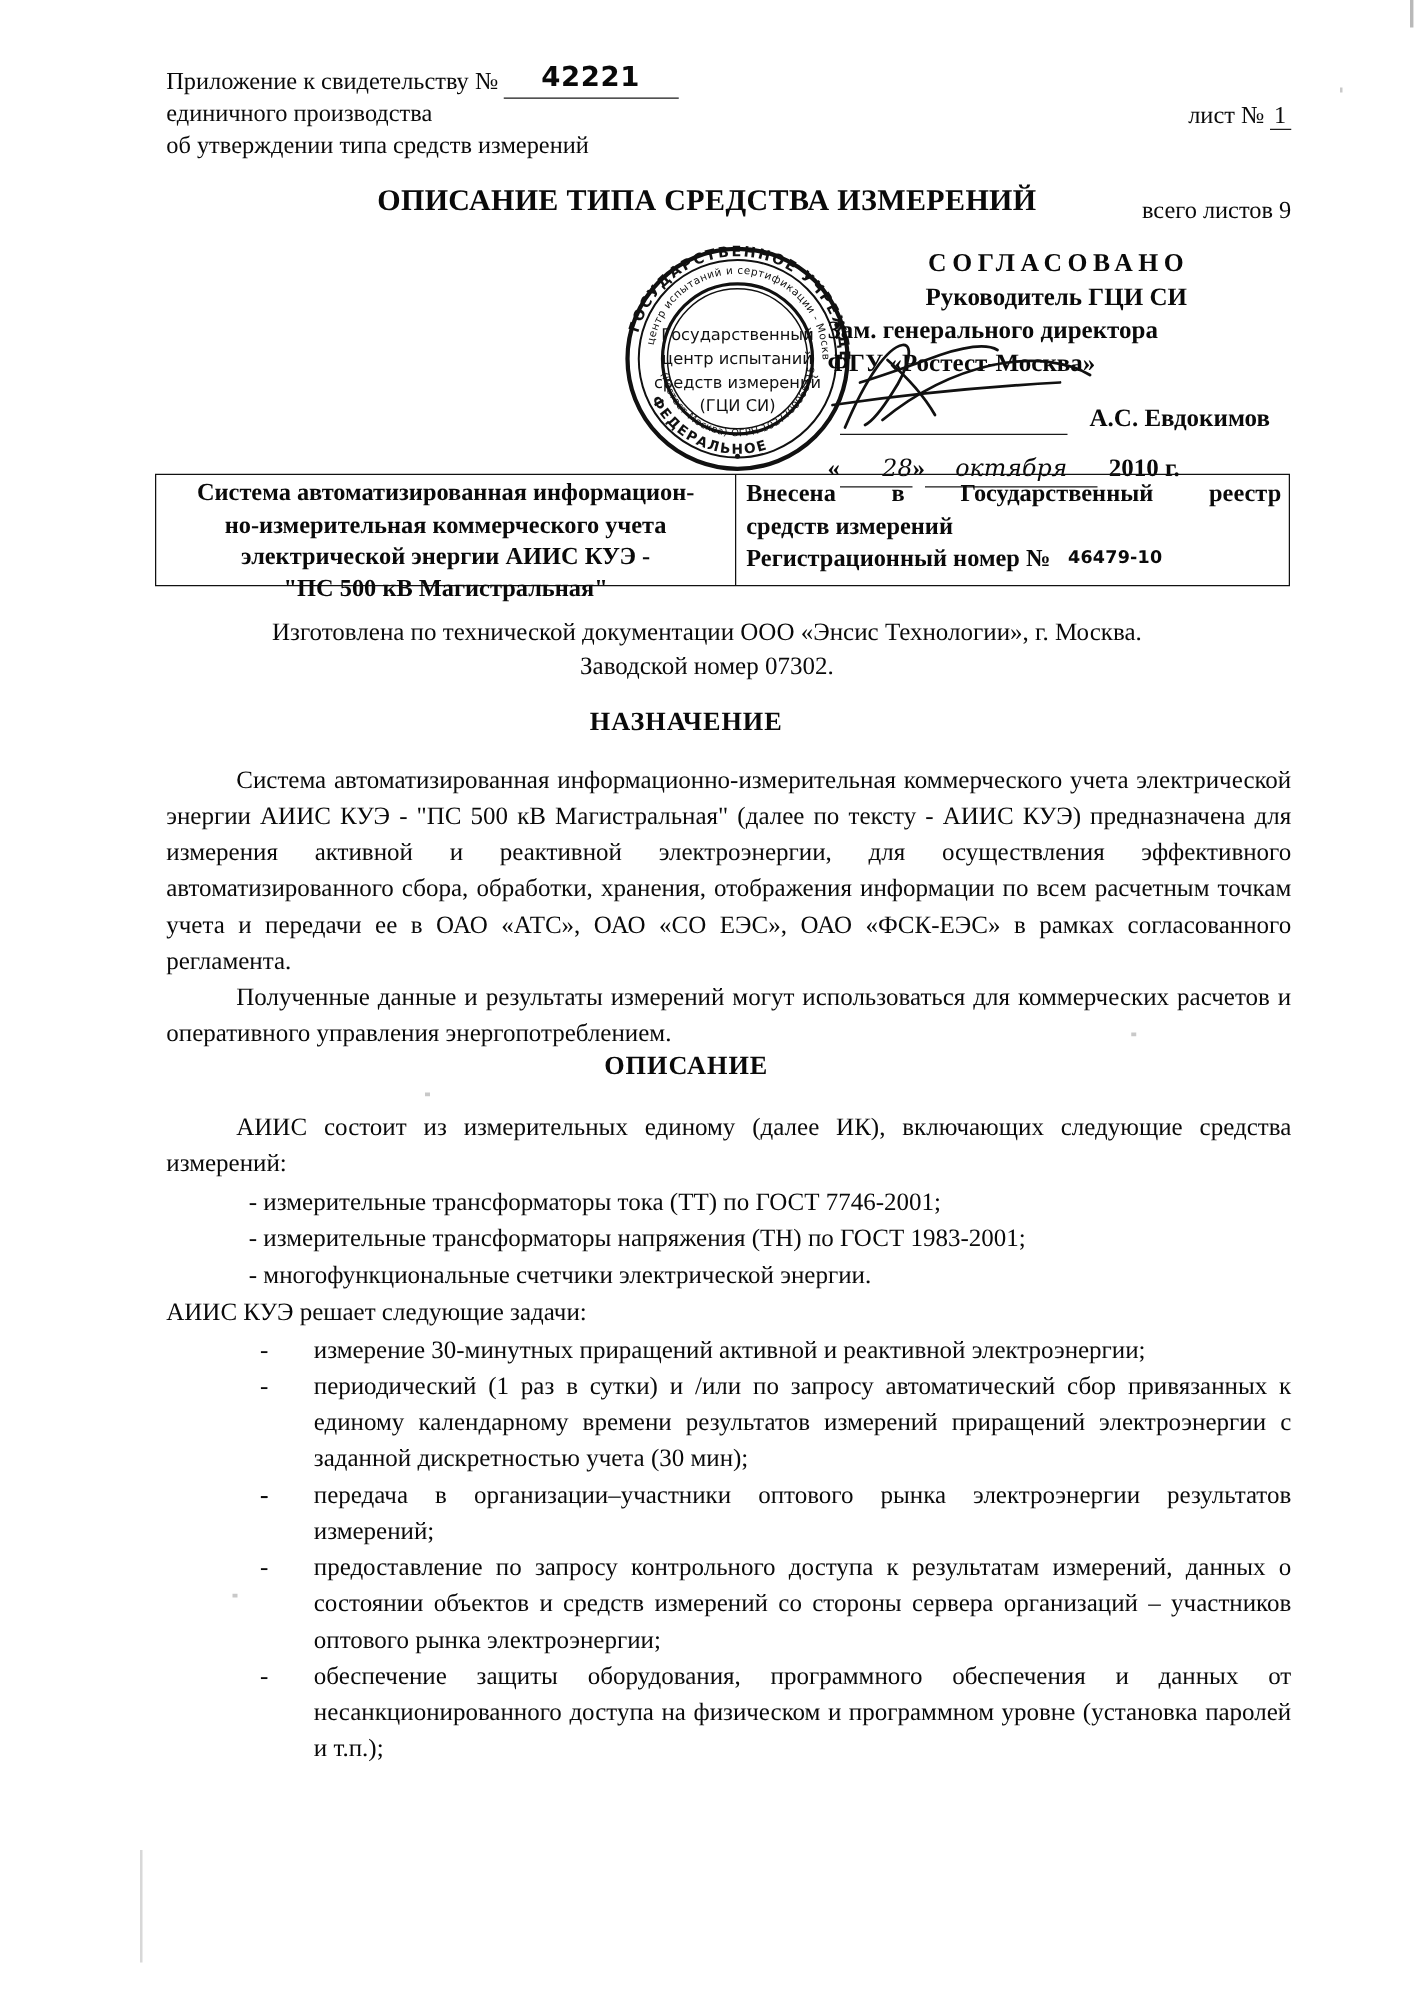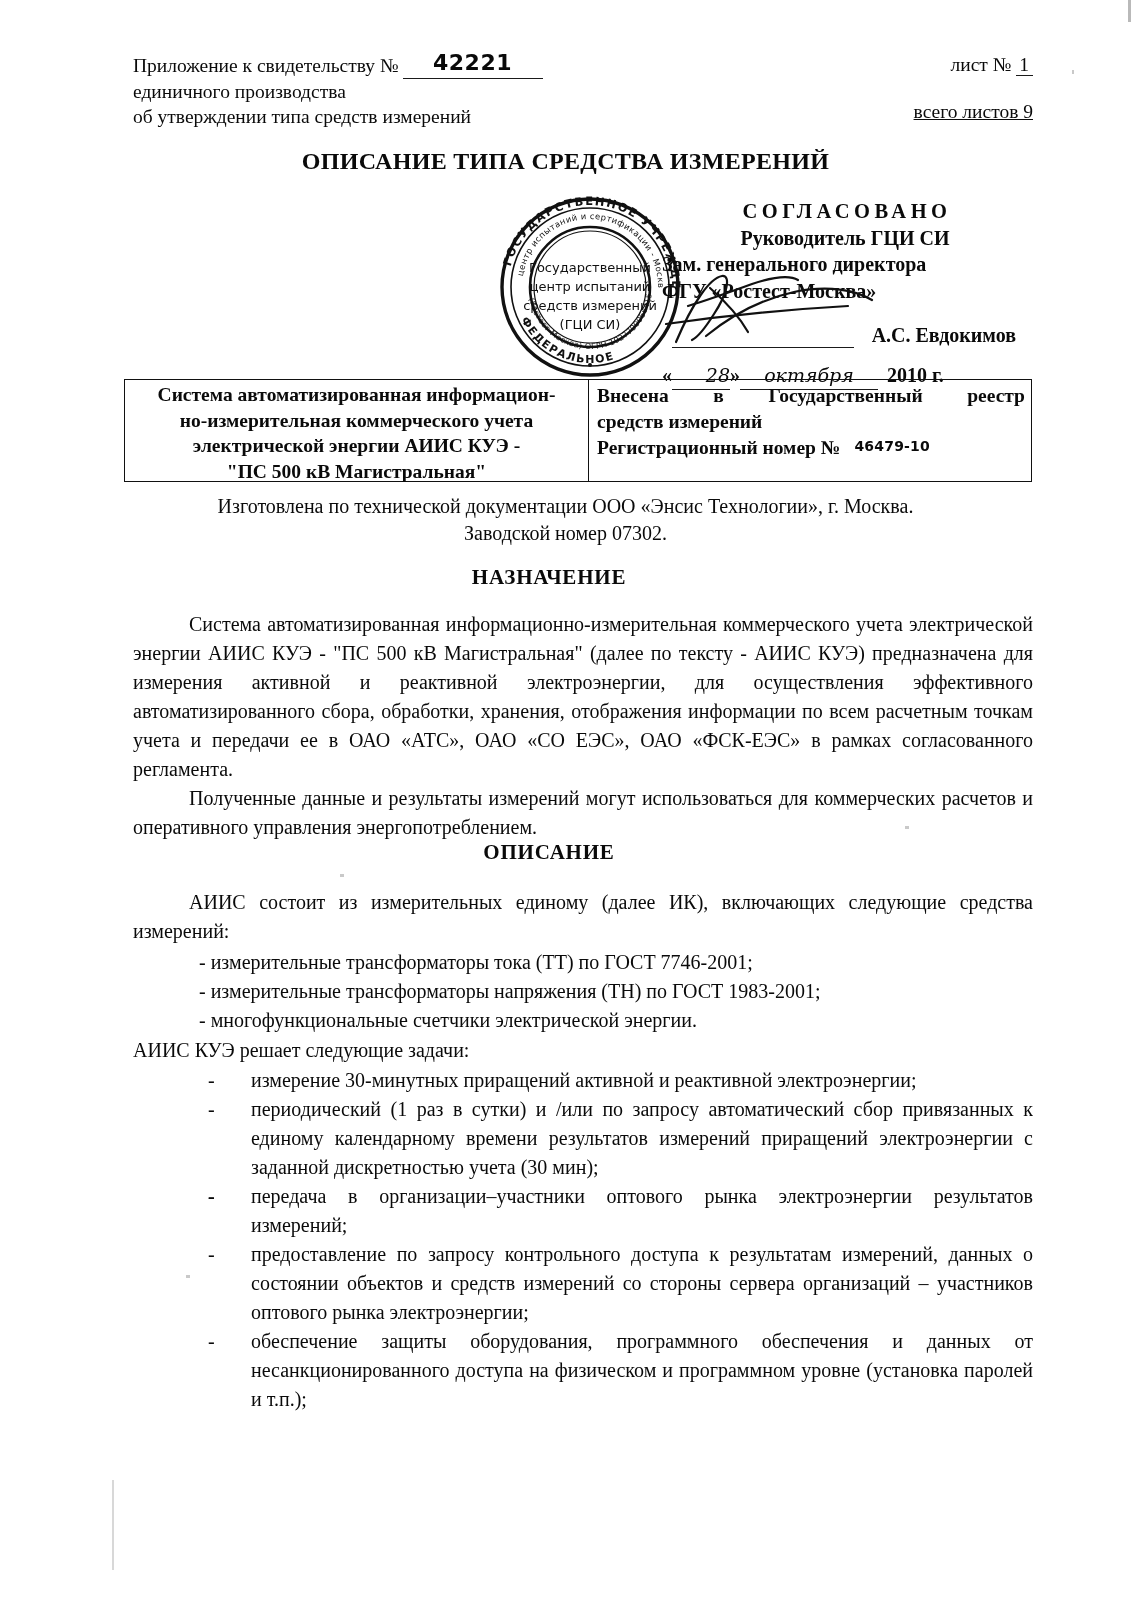--- a/index.html
+++ b/index.html
@@ -78,29 +78,29 @@
     position: absolute;
     right: 0;
     top: 0;
     width: 300px;
     font-size: 19.5px;
     line-height: 25px;
     text-align: right;
   }
   .hdr-sheet {
     white-space: nowrap;
+    margin-top: 28px;
   }
   .hdr-sheet .u {
     border-bottom: 1.4px solid #1a1a1a;
     padding: 0 4px 0 3px;
   }
   .hdr-total {
-    margin-top: 22px;
-    white-space: nowrap;
-    text-decoration: underline;
+    margin-top: 51px;
+    white-space: nowrap;
   }
 
   
   .doc-title {
     position: absolute;
     left: 0;
     top: 148px;
     width: 1131px;
     text-align: center;
     font-size: 24px;
@@ -196,21 +196,21 @@
     height: 90px;
     pointer-events: none;
   }
 
   
   .info-table {
     position: absolute;
     left: 124px;
     top: 379px;
     width: 908px;
-    height: 103px;
+    height: 90px;
     border: 1.8px solid #111111;
     box-sizing: border-box;
   }
   .info-cell-left {
     position: absolute;
     left: 0;
     top: 0;
     width: 464px;
     height: 100%;
     box-sizing: border-box;

